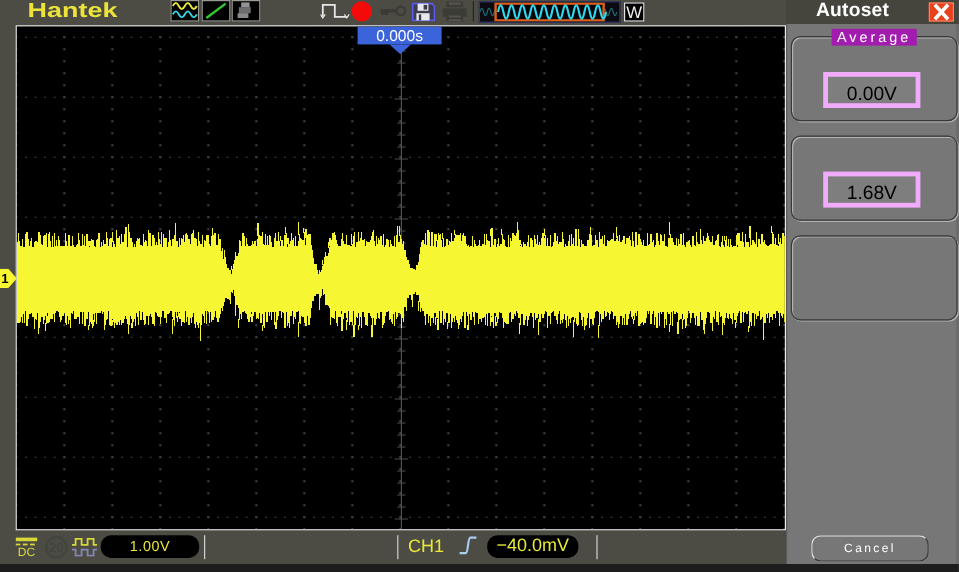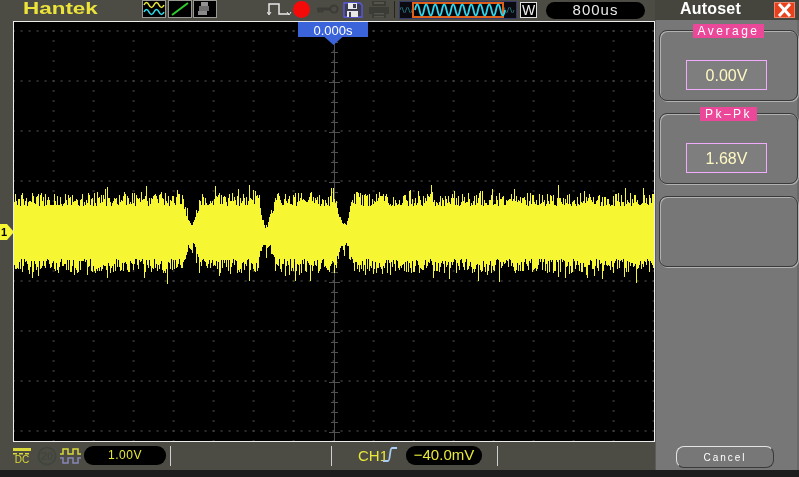--- a/index.html
+++ b/index.html
@@ -11,22 +11,22 @@
 .icobox { top:0px; width:24px; height:18px; background:#000; border:1px solid #9a9a94; }
 #pill800 { left:546px; top:2px; width:99px; height:17px; background:#000; border-radius:9px; color:#e8e8e8; font-size:15px; letter-spacing:1px; text-align:center; line-height:16px; }
 
 
 #panel { left:655px; top:0; width:144px; height:477px; background:#777777; border-right:2px solid #696969; }
 #phead { left:0; top:0; width:144px; height:20px; background:#45453e; }
 #ptitle { left:25px; top:0px; color:#fff; font-size:16px; font-weight:bold; letter-spacing:0.2px; }
 #xbtn { left:119px; top:2px; width:21px; height:16px; background:#e8411c; border:1px solid #f0836b; }
 .fieldset { left:4px; width:139px; height:71px; border:1px solid #3a3a3a; border-radius:8px; box-shadow:1px 1px 0 #b2b2b2, inset 1px 1px 0 #b2b2b2; }
 .flabel { left:4px; width:139px; text-align:center; color:#fff; font-size:12px; letter-spacing:2.5px; }
-.flabel span { background:#ec4899; padding:0 5px; }
-.vbox { left:31px; width:81px; height:30px; background:#7e7e7e; border:1px solid #f0abfc; color:#fef9c3; font-size:16px; text-align:center; line-height:29px; }
+.flabel span { background:#a21caf; padding:0 5px; }
+.vbox { left:31px; width:81px; height:30px; background:#7e7e7e; border:4px solid #f0abfc; color:#000000; font-size:16px; text-align:center; line-height:29px; }
 #cancel { left:21px; top:446px; width:98px; height:22px; border:1px solid #e4e4e4; border-right-color:#3a3a3a; border-bottom-color:#3a3a3a; border-radius:8px; color:#ffffff; font-size:10px; text-align:center; line-height:21px; letter-spacing:2px; }
 
 
 #scope { left:13px; top:21px; width:642px; height:421px; background:#000; border:1px solid #ececec;
   background-image:
     radial-gradient(circle, #464646 0.6px, transparent 0.9px),
     radial-gradient(circle, #464646 0.6px, transparent 0.9px);
   background-size: 8px 50px, 40px 10px;
   background-position: 3.6px -16px, 19.6px 4px;
 }
@@ -100,21 +100,20 @@
     <svg width="116" height="16" style="position:absolute; left:0; top:0;">
       <path d="M0 8 q1.5 -6 3 0 t3 0 t3 0 t3 0 t3 0 t3 0 t3 0 t3 0 t3 0 t3 0 t3 0 t3 0 t3 0 t3 0 t3 0 t3 0 t3 0 t3 0 t3 0 t3 0 t3 0 t3 0 t3 0 t3 0 t3 0 t3 0 t3 0 t3 0 t3 0 t3 0 t3 0 t3 0 t3 0 t3 0 t3 0 t3 0 t3 0 t3 0" stroke="#1e6a72" stroke-width="1" fill="none"></path>
       <g>
         <rect x="13" y="1" width="90" height="14" fill="#06060a" stroke="#e06018" stroke-width="2"></rect>
         <path d="M15 8 q2.2 -11 4.5 0 t4.5 0 t4.5 0 t4.5 0 t4.5 0 t4.5 0 t4.5 0 t4.5 0 t4.5 0 t4.5 0 t4.5 0 t4.5 0 t4.5 0 t4.5 0 t4.5 0 t4.5 0 t4.5 0 t4.5 0 t4.5 0 t4.5 0" stroke="#2ed8ee" stroke-width="1.8" fill="none"></path>
       </g>
     </svg>
   </div>
 
   <div class="abs" style="left:520px; top:2px; width:17px; height:16px; background:#000; border:1px solid #e0e0e0; color:#f0f0f0; font-size:14px; text-align:center; line-height:15px;">W</div>
-  <div class="abs" id="pill800">800us</div>
 
   <div class="abs" id="scope">
     <svg width="640" height="419" style="position:absolute; left:0; top:0;">
       <line x1="320.5" y1="0" x2="320.5" y2="419" stroke="#505050" stroke-width="1"></line>
       <path d="M317.0 0.5H324.0 M315.0 10.5H326.0 M317.0 20.5H324.0 M317.0 30.5H324.0 M317.0 40.5H324.0 M317.0 50.5H324.0 M315.0 60.5H326.0 M317.0 70.5H324.0 M317.0 80.5H324.0 M317.0 90.5H324.0 M317.0 100.5H324.0 M315.0 110.5H326.0 M317.0 120.5H324.0 M317.0 130.5H324.0 M317.0 140.5H324.0 M317.0 150.5H324.0 M315.0 160.5H326.0 M317.0 170.5H324.0 M317.0 180.5H324.0 M317.0 190.5H324.0 M317.0 200.5H324.0 M315.0 210.5H326.0 M317.0 220.5H324.0 M317.0 230.5H324.0 M317.0 240.5H324.0 M317.0 250.5H324.0 M315.0 260.5H326.0 M317.0 270.5H324.0 M317.0 280.5H324.0 M317.0 290.5H324.0 M317.0 300.5H324.0 M315.0 310.5H326.0 M317.0 320.5H324.0 M317.0 330.5H324.0 M317.0 340.5H324.0 M317.0 350.5H324.0 M315.0 360.5H326.0 M317.0 370.5H324.0 M317.0 380.5H324.0 M317.0 390.5H324.0 M317.0 400.5H324.0 M315.0 410.5H326.0 M317.0 420.5H324.0" stroke="#505050" stroke-width="1"></path>
       <path d="M0 180H1V172H2V179H3V183H4V177H5V184H6V184H7V176H8V171H9V177H10V183H11V179H12V183H13V184H14V180H15V179H16V179H17V180H18V171H19V174H20V181H21V182H22V175H23V174H24V172H25V184H26V173H27V171H28V184H29V175H30V184H31V172H32V183H33V183H34V175H35V178H36V183H37V183H38V183H39V183H40V172H41V182H42V183H43V174H44V183H45V183H46V175H47V182H48V184H49V182H50V181H51V172H52V178H53V183H54V173H55V182H56V175H57V183H58V173H59V180H60V184H61V182H62V182H63V178H64V183H65V184H66V178H67V177H68V172H69V184H70V180H71V183H72V178H73V181H74V171H75V176H76V183H77V184H78V176H79V184H80V179H81V181H82V184H83V176H84V176H85V175H86V181H87V173H88V180H89V173H90V177H91V178H92V184H93V171H94V176H95V176H96V180H97V184H98V184H99V179H100V176H101V177H102V182H103V182H104V183H105V173H106V180H107V181H108V183H109V174H110V173H111V178H112V183H113V174H114V176H115V182H116V180H117V182H118V177H119V181H120V171H121V184H122V173H123V176H124V181H125V184H126V180H127V174H128V183H129V177H130V177H131V174H132V176H133V179H134V184H135V176H136V182H137V176H138V177H139V180H140V173H141V172H142V183H143V177H144V181H145V173H146V172H147V177H148V176H149V177H150V183H151V171H152V179H153V181H154V174H155V184H156V178H157V179H158V174H159V174H160V181H161V183H162V179H163V174H164V172H165V172H166V182H167V182H168V177H169V177H170V187H171V185H172V194H173V192H174V198H175V202H176V206H177V208H178V206H179V202H180V198H181V195H182V188H183V191H184V189H185V178H186V179H187V183H188V172H189V175H190V183H191V176H192V181H193V183H194V183H195V182H196V179H197V181H198V179H199V183H200V177H201V174H202V174H203V175H204V173H205V181H206V182H207V173H208V182H209V182H210V174H211V175H212V180H213V184H214V176H215V172H216V179H217V179H218V183H219V183H220V178H221V178H222V183H223V174H224V172H225V184H226V180H227V181H228V179H229V178H230V176H231V183H232V175H233V183H234V179H235V173H236V176H237V177H238V178H239V171H240V182H241V175H242V174H243V173H244V180H245V182H246V186H247V193H248V198H249V198H250V203H251V206H252V208H253V206H254V200H255V198H256V192H257V191H258V191H259V189H260V184H261V182H262V178H263V172H264V171H265V174H266V178H267V184H268V183H269V183H270V177H271V172H272V179H273V181H274V177H275V182H276V182H277V182H278V183H279V181H280V175H281V171H282V184H283V180H284V171H285V179H286V176H287V171H288V178H289V177H290V183H291V179H292V180H293V180H294V178H295V175H296V171H297V176H298V183H299V175H300V181H301V176H302V178H303V175H304V182H305V173H306V184H307V182H308V177H309V178H310V184H311V178H312V181H313V183H314V175H315V184H316V174H317V175H318V180H319V174H320V177H321V181H322V179H323V186H324V192H325V195H326V195H327V198H328V201H329V207H330V209H331V206H332V203H333V199H334V196H335V190H336V184H337V180H338V178H339V181H340V172H341V182H342V181H343V180H344V183H345V175H346V174H347V183H348V173H349V184H350V178H351V172H352V174H353V178H354V184H355V176H356V184H357V183H358V177H359V182H360V179H361V180H362V172H363V179H364V176H365V173H366V174H367V174H368V174H369V172H370V179H371V174H372V180H373V175H374V181H375V183H376V182H377V184H378V183H379V175H380V184H381V178H382V184H383V183H384V182H385V178H386V183H387V183H388V181H389V174H390V182H391V173H392V178H393V179H394V184H395V174H396V179H397V182H398V177H399V184H400V181H401V176H402V183H403V181H404V173H405V177H406V182H407V183H408V184H409V174H410V184H411V176H412V179H413V172H414V174H415V175H416V172H417V174H418V178H419V183H420V181H421V184H422V180H423V181H424V183H425V180H426V174H427V184H428V176H429V178H430V184H431V174H432V177H433V181H434V182H435V180H436V182H437V176H438V172H439V176H440V174H441V183H442V176H443V183H444V174H445V184H446V183H447V180H448V172H449V179H450V175H451V181H452V180H453V180H454V171H455V177H456V184H457V181H458V183H459V179H460V174H461V183H462V173H463V181H464V183H465V171H466V176H467V183H468V177H469V184H470V178H471V181H472V181H473V183H474V183H475V178H476V178H477V173H478V174H479V183H480V182H481V182H482V174H483V178H484V184H485V171H486V177H487V177H488V181H489V174H490V183H491V183H492V178H493V179H494V178H495V177H496V177H497V172H498V179H499V177H500V175H501V179H502V174H503V180H504V178H505V179H506V180H507V181H508V176H509V176H510V175H511V178H512V183H513V179H514V184H515V179H516V182H517V182H518V173H519V177H520V180H521V182H522V178H523V183H524V183H525V172H526V182H527V181H528V173H529V180H530V178H531V184H532V182H533V172H534V179H535V182H536V173H537V174H538V179H539V173H540V183H541V183H542V184H543V176H544V173H545V176H546V176H547V180H548V182H549V176H550V183H551V177H552V181H553V173H554V182H555V172H556V182H557V184H558V180H559V179H560V178H561V182H562V184H563V175H564V182H565V183H566V171H567V180H568V181H569V179H570V178H571V181H572V175H573V179H574V176H575V172H576V175H577V178H578V180H579V175H580V182H581V182H582V179H583V178H584V178H585V183H586V184H587V180H588V182H589V184H590V178H591V175H592V183H593V184H594V177H595V182H596V184H597V183H598V183H599V174H600V184H601V181H602V172H603V179H604V171H605V180H606V184H607V173H608V180H609V180H610V184H611V175H612V182H613V178H614V180H615V181H616V171H617V184H618V177H619V181H620V173H621V173H622V180H623V181H624V182H625V183H626V183H627V182H628V181H629V171H630V173H631V181H632V176H633V182H634V183H635V180H636V176H637V181H638V172H639V175H640V173H641V181H642V184H643V249H642V241H641V237H640V246H639V240H638V238H637V239H636V250H635V239H634V237H633V240H632V237H631V239H630V245H629V242H628V242H627V239H626V243H625V240H624V247H623V248H622V242H621V244H620V245H619V237H618V241H617V244H616V240H615V250H614V239H613V239H612V246H611V251H610V237H609V240H608V238H607V239H606V246H605V238H604V247H603V237H602V239H601V241H600V247H599V245H598V239H597V248H596V244H595V243H594V240H593V240H592V239H591V243H590V249H589V247H588V241H587V242H586V238H585V249H584V246H583V237H582V244H581V242H580V247H579V247H578V239H577V238H576V238H575V243H574V248H573V243H572V245H571V245H570V238H569V250H568V246H567V237H566V249H565V243H564V239H563V239H562V247H561V239H560V237H559V243H558V251H557V244H556V245H555V240H554V244H553V245H552V247H551V239H550V238H549V240H548V237H547V250H546V238H545V249H544V240H543V238H542V249H541V244H540V251H539V238H538V240H537V238H536V250H535V239H534V251H533V242H532V249H531V237H530V240H529V248H528V237H527V240H526V237H525V243H524V247H523V249H522V246H521V247H520V248H519V250H518V237H517V241H516V239H515V245H514V241H513V242H512V237H511V240H510V244H509V249H508V237H507V249H506V243H505V249H504V241H503V248H502V251H501V246H500V245H499V241H498V244H497V238H496V237H495V240H494V239H493V238H492V241H491V242H490V237H489V244H488V246H487V240H486V250H485V238H484V237H483V238H482V243H481V249H480V248H479V244H478V251H477V239H476V243H475V249H474V250H473V242H472V250H471V245H470V239H469V238H468V250H467V248H466V243H465V246H464V242H463V243H462V247H461V244H460V247H459V241H458V245H457V240H456V244H455V247H454V245H453V237H452V240H451V248H450V245H449V241H448V237H447V238H446V239H445V244H444V241H443V246H442V238H441V237H440V240H439V243H438V240H437V238H436V245H435V240H434V243H433V239H432V239H431V251H430V242H429V239H428V241H427V245H426V250H425V241H424V245H423V246H422V240H421V240H420V248H419V243H418V239H417V237H416V241H415V240H414V244H413V242H412V238H411V239H410V248H409V248H408V247H407V243H406V251H405V243H404V239H403V238H402V244H401V247H400V242H399V239H398V251H397V243H396V241H395V250H394V239H393V250H392V240H391V249H390V242H389V243H388V246H387V239H386V239H385V246H384V239H383V238H382V249H381V242H380V238H379V245H378V240H377V250H376V241H375V238H374V251H373V238H372V241H371V246H370V244H369V249H368V247H367V245H366V241H365V246H364V243H363V245H362V240H361V247H360V247H359V239H358V246H357V244H356V249H355V237H354V247H353V237H352V245H351V243H350V243H349V239H348V247H347V243H346V243H345V243H344V241H343V240H342V240H341V249H340V241H339V237H338V235H337V238H336V230H335V224H334V224H333V218H332V215H331V212H330V215H329V217H328V221H327V226H326V226H325V237H324V234H323V246H322V243H321V251H320V240H319V239H318V239H317V244H316V238H315V248H314V240H313V242H312V244H311V245H310V237H309V238H308V241H307V237H306V249H305V251H304V238H303V244H302V243H301V239H300V244H299V249H298V239H297V250H296V243H295V241H294V239H293V245H292V238H291V237H290V242H289V238H288V248H287V242H286V250H285V239H284V242H283V249H282V250H281V237H280V249H279V246H278V237H277V237H276V246H275V243H274V239H273V244H272V241H271V237H270V242H269V242H268V250H267V247H266V237H265V244H264V243H263V242H262V249H261V235H260V233H259V232H258V232H257V223H256V224H255V219H254V215H253V212H252V215H251V221H250V223H249V225H248V229H247V229H246V235H245V243H244V249H243V241H242V247H241V249H240V247H239V242H238V241H237V248H236V247H235V237H234V238H233V241H232V242H231V248H230V237H229V241H228V242H227V247H226V250H225V238H224V251H223V239H222V238H221V243H220V237H219V237H218V245H217V247H216V238H215V249H214V238H213V245H212V238H211V241H210V238H209V246H208V238H207V251H206V250H205V240H204V247H203V239H202V244H201V243H200V244H199V238H198V241H197V241H196V238H195V242H194V246H193V244H192V240H191V239H190V237H189V238H188V244H187V240H186V245H185V235H184V232H183V233H182V225H181V220H180V219H179V216H178V212H177V214H176V219H175V221H174V226H173V233H172V237H171V235H170V240H169V243H168V246H167V243H166V237H165V242H164V245H163V246H162V238H161V247H160V238H159V237H158V237H157V247H156V241H155V240H154V249H153V247H152V251H151V249H150V246H149V248H148V239H147V242H146V247H145V243H144V249H143V242H142V246H141V237H140V247H139V246H138V243H137V240H136V238H135V242H134V238H133V238H132V250H131V245H130V242H129V237H128V239H127V237H126V238H125V247H124V243H123V237H122V237H121V242H120V248H119V242H118V241H117V239H116V238H115V250H114V248H113V242H112V240H111V241H110V249H109V241H108V245H107V249H106V245H105V238H104V245H103V237H102V249H101V242H100V239H99V244H98V246H97V248H96V244H95V241H94V249H93V244H92V244H91V241H90V243H89V247H88V249H87V245H86V249H85V246H84V249H83V243H82V251H81V246H80V244H79V250H78V249H77V237H76V244H75V245H74V249H73V238H72V240H71V237H70V239H69V239H68V239H67V248H66V239H65V246H64V240H63V248H62V246H61V250H60V238H59V244H58V250H57V250H56V238H55V248H54V238H53V248H52V242H51V242H50V244H49V244H48V237H47V240H46V239H45V251H44V245H43V241H42V249H41V247H40V239H39V241H38V245H37V246H36V242H35V238H34V237H33V239H32V246H31V240H30V239H29V244H28V241H27V242H26V239H25V248H24V241H23V241H22V237H21V239H20V246H19V251H18V239H17V245H16V244H15V248H14V242H13V239H12V237H11V237H10V244H9V250H8V237H7V247H6V240H5V247H4V242H3V244H2V242H1V243H0Z" fill="#f6f632" shape-rendering="crispEdges"></path>
       <path d="M1 241V247 M2 243V247 M3 241V246 M5 177V185 M7 173V177 M11 236V240 M12 176V184 M15 243V252 M18 250V256 M19 245V250 M21 236V242 M22 240V248 M23 240V245 M24 247V254 M26 241V247 M27 240V246 M28 179V185 M30 239V244 M33 178V184 M41 179V183 M43 244V248 M45 238V245 M55 176V183 M60 179V185 M60 249V253 M61 179V183 M62 177V183 M63 239V251 M64 245V250 M73 248V253 M75 173V177 M77 177V185 M80 171V180 M80 245V249 M82 242V247 M83 170V177 M90 240V244 M91 167V179 M92 243V248 M93 165V172 M93 248V256 M96 247V251 M98 181V185 M99 238V250 M102 176V183 M107 178V182 M107 244V248 M108 179V184 M110 170V174 M111 172V179 M115 237V250 M118 171V178 M124 177V182 M125 176V185 M126 236V240 M127 170V175 M128 178V184 M130 244V256 M132 164V177 M133 237V243 M134 241V246 M136 239V244 M137 242V250 M139 174V181 M142 174V184 M147 170V178 M149 245V251 M153 248V262 M158 236V248 M162 175V180 M163 168V175 M168 173V178 M168 242V246 M170 234V238 M173 186V193 M173 225V230 M175 199V203 M176 205V207 M179 200V203 M180 219V222 M182 232V241 M185 244V251 M196 240V246 M201 164V175 M205 171V182 M205 249V254 M209 175V183 M216 246V252 M218 171V184 M218 236V241 M219 179V184 M220 175V179 M224 167V173 M224 237V248 M226 176V181 M227 241V251 M229 172V179 M229 236V240 M232 240V244 M235 163V174 M235 246V259 M239 168V172 M241 169V176 M241 246V250 M244 176V181 M244 242V246 M245 173V183 M254 218V222 M255 195V199 M257 188V192 M260 180V185 M261 176V183 M267 181V185 M271 240V254 M275 174V183 M275 245V253 M277 236V249 M279 173V182 M281 249V259 M284 238V243 M285 249V253 M287 247V251 M290 178V184 M291 237V249 M292 244V250 M296 249V259 M297 170V177 M297 238V243 M298 179V184 M306 236V247 M312 241V246 M313 239V248 M315 237V250 M317 166V176 M317 238V242 M319 166V175 M325 225V230 M327 220V224 M330 211V214 M335 229V237 M342 170V182 M343 170V181 M343 240V247 M344 171V184 M345 242V250 M346 171V175 M349 242V249 M350 173V179 M351 244V253 M353 173V179 M355 172V177 M359 246V252 M362 244V251 M363 242V246 M365 170V174 M368 248V252 M372 172V181 M376 249V253 M382 181V185 M385 238V248 M386 238V244 M390 173V183 M395 169V175 M396 168V180 M396 242V246 M399 241V250 M400 246V250 M404 169V174 M405 174V178 M406 178V183 M406 242V246 M410 181V185 M410 238V243 M412 241V246 M417 163V175 M418 170V179 M419 180V184 M419 247V256 M420 178V182 M420 239V249 M422 245V249 M423 244V249 M432 238V245 M434 174V183 M435 244V257 M436 237V246 M440 169V175 M442 245V251 M445 238V248 M453 244V248 M458 240V251 M460 243V250 M464 176V184 M464 245V259 M466 169V177 M468 169V178 M468 237V249 M473 249V253 M478 167V175 M485 249V260 M488 175V182 M489 236V240 M494 239V245 M500 167V176 M500 245V249 M506 175V181 M507 236V240 M509 243V249 M513 171V180 M513 240V244 M514 244V248 M516 171V183 M519 173V178 M540 243V249 M544 163V174 M544 248V255 M551 246V256 M555 244V252 M558 242V250 M562 238V243 M566 236V241 M567 245V250 M569 237V241 M570 169V179 M572 242V253 M573 247V256 M575 237V243 M580 241V254 M584 174V179 M585 173V184 M588 175V183 M588 246V257 M590 175V179 M592 239V243 M593 177V185 M593 239V244 M599 246V251 M601 172V182 M610 250V255 M611 166V176 M612 238V250 M618 236V241 M622 247V261 M623 178V182 M624 239V246 M627 241V247 M629 166V172 M631 236V240 M632 239V243 M635 173V181 M637 237V241 M638 239V243 M639 172V176 M642 177V185 M172 208.5V215 M173 208.5V218 M173 208V212.5 M174 208.5V223 M174 207V212.5 M175 208.5V226 M175 206V212.5 M176 208.5V227 M176 201V212.5 M177 208.5V228 M177 203V212.5 M178 208.5V231 M178 203V212.5 M179 208.5V221 M179 206V212.5 M180 208.5V219 M180 207V212.5 M181 208.5V219 M181 207V212.5 M182 208.5V215 M182 208V212.5 M247 208.5V214 M247 209V212.5 M248 208.5V218 M248 207V212.5 M249 208.5V218 M249 206V212.5 M250 208.5V223 M250 205V212.5 M251 208.5V223 M251 206V212.5 M252 208.5V236 M252 203V212.5 M253 208.5V226 M253 205V212.5 M254 208.5V225 M254 203V212.5 M255 208.5V219 M255 206V212.5 M256 208.5V217 M256 207V212.5 M257 208.5V214 M257 209V212.5 M325 208.5V213 M325 208V212.5 M326 208.5V216 M326 207V212.5 M327 208.5V218 M327 207V212.5 M328 208.5V224 M328 203V212.5 M329 208.5V228 M329 202V212.5 M330 208.5V234 M330 201V212.5 M331 208.5V223 M331 202V212.5 M332 208.5V221 M332 206V212.5 M333 208.5V218 M333 207V212.5 M334 208.5V219 M334 208V212.5 M335 208.5V213" stroke="#f6f632" stroke-width="1" shape-rendering="crispEdges"></path>
 
       <rect x="284" y="0" width="70" height="15" fill="#3c64da"></rect>
       <path d="M310.5 15 H328.5 L319.5 23 Z" fill="#3c64da"></path>
@@ -144,40 +143,39 @@
       <text x="10" y="14" font-size="11" font-weight="bold" fill="#41463d" text-anchor="middle">20</text>
     </svg>
 
   <svg class="abs" style="left:60px; top:448px;" width="21" height="16">
     <path d="M0 6 H3 V1 H8 V6 H13 V1 H18 V6 H21" stroke="#d8d838" stroke-width="1.5" fill="none"></path>
     <path d="M0 10 H3 V15 H8 V10 H13 V15 H18 V10 H21" stroke="#8585b5" stroke-width="1.5" fill="none"></path>
   </svg>
   <div class="abs pill" style="left:84px; top:446px; width:82px; height:19px; line-height:18px; font-size:12px; letter-spacing:0.5px;">1.00V</div>
   <div class="abs sep" style="left:170px;"></div>
   <div class="abs sep" style="left:331px;"></div>
-  <div class="abs" style="left:358px; top:447px; color:#e8e838; font-size:15px;">CH1</div>
+  <div class="abs" style="left:340px; top:447px; color:#e8e838; font-size:15px;">CH1</div>
   <svg class="abs" style="left:382px; top:445px;" width="19" height="19">
       <path d="M1 16 H6 C8.5 16 7.5 3 10 3 H15" stroke="#a8ccf4" stroke-width="1.8" fill="none"></path>
     </svg>
   <div class="abs pill" style="left:406px; top:446px; width:76px; height:19px; line-height:18px; font-size:15px;">−40.0mV</div>
   <div class="abs sep" style="left:497px;"></div>
   <div class="abs" id="blackstrip"></div>
 
   <div class="abs" id="panel">
     <div class="abs" id="phead"></div>
     <div class="abs" style="left:0; top:20px; width:1px; height:457px; background:#5c5c5c;"></div>
     <div class="abs" id="ptitle">Autoset</div>
     <div class="abs" id="xbtn">
         <svg width="19" height="14" style="position:absolute;left:0;top:0;">
           <path d="M4 1 L15 13 M15 1 L4 13" stroke="#fff" stroke-width="3"></path>
         </svg>
       </div>
     <div class="abs fieldset" style="top:30px;"></div>
     <div class="abs flabel" style="top:24px;"><span>Average</span></div>
     <div class="abs vbox" style="top:60px;">0.00V</div>
     <div class="abs fieldset" style="top:113px;"></div>
-    <div class="abs flabel" style="top:107px;"><span>Pk–Pk</span></div>
     <div class="abs vbox" style="top:143px;">1.68V</div>
     <div class="abs fieldset" style="top:196px;"></div>
     <div class="abs" id="cancel">Cancel</div>
   </div>
 
 </div>
 
 </body></html>

